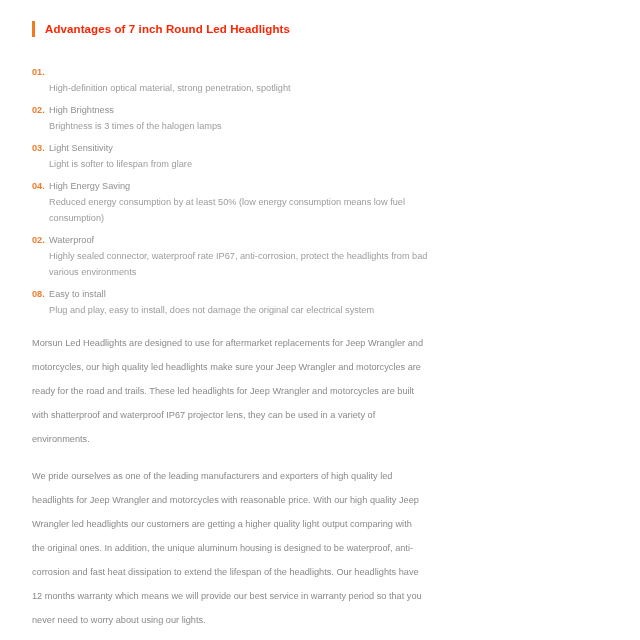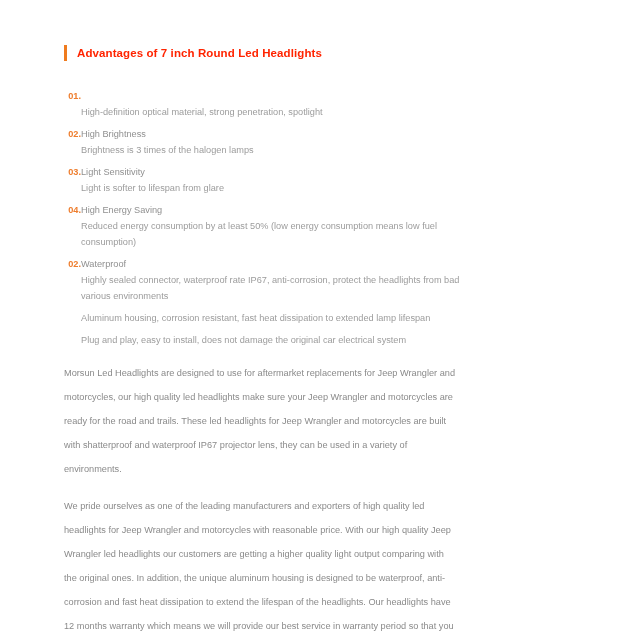--- a/index.html
+++ b/index.html
@@ -13,42 +13,41 @@
   }
   *{box-sizing:border-box;margin:0;padding:0;}
   html,body{width:640px;height:640px;}
   body{
     background:var(--page-bg);
     font-family:"Liberation Sans","DejaVu Sans",sans-serif;
     overflow:hidden;
   }
   .page{
     width:640px;height:495px;
-    padding:21px 40px 0 64px;
-    margin-top:24px;
+    padding:21px 40px 0 32px;
   }
   .section-header{
     display:flex;align-items:center;gap:10px;
     margin-bottom:27px;
   }
   .accent-bar{
     width:3px;height:16px;flex:0 0 3px;
     background:var(--accent-orange);
   }
   .section-title{
     font-size:11.5px;font-weight:700;
     color:var(--accent-red);
     letter-spacing:.1px;
   }
   .advantages{list-style:none;}
   .adv-item{
     font-size:9.2px;line-height:16px;
     margin-bottom:6px;
   }
-  .adv-head{display:flex;text-align:right;}
+  .adv-head{display:flex;}
   .adv-num{
     flex:0 0 17px;width:17px;
     color:var(--num-orange);font-weight:700;
   }
   .adv-title{color:var(--item-title-gray);}
   .adv-desc{
     margin-left:17px;
     color:var(--desc-gray);
     white-space:pre-line;
     max-width:420px;
@@ -103,23 +102,26 @@
     </li>
     <li class="adv-item">
       <div class="adv-head">
         <span class="adv-num">02.</span>
         <span class="adv-title">Waterproof</span>
       </div>
       <div class="adv-desc">Highly sealed connector, waterproof rate IP67, anti-corrosion, protect the headlights from bad
 various environments</div>
     </li>
     <li class="adv-item">
-      <div class="adv-desc">Aluminum housing, corrosion resistant, fast heat dissipation to extended lamp lifespan</div>
     </li>
     <li class="adv-item">
+      <div class="adv-head">
+        <span class="adv-num">08.</span>
+        <span class="adv-title">Easy to install</span>
+      </div>
       <div class="adv-desc">Plug and play, easy to install, does not damage the original car electrical system</div>
     </li>
   </ul>
 
   <div class="paragraphs">
     <p>Morsun Led Headlights are designed to use for aftermarket replacements for Jeep Wrangler and
 motorcycles, our high quality led headlights make sure your Jeep Wrangler and motorcycles are
 ready for the road and trails. These led headlights for Jeep Wrangler and motorcycles are built
 with shatterproof and waterproof IP67 projector lens, they can be used in a variety of
 environments.</p>

